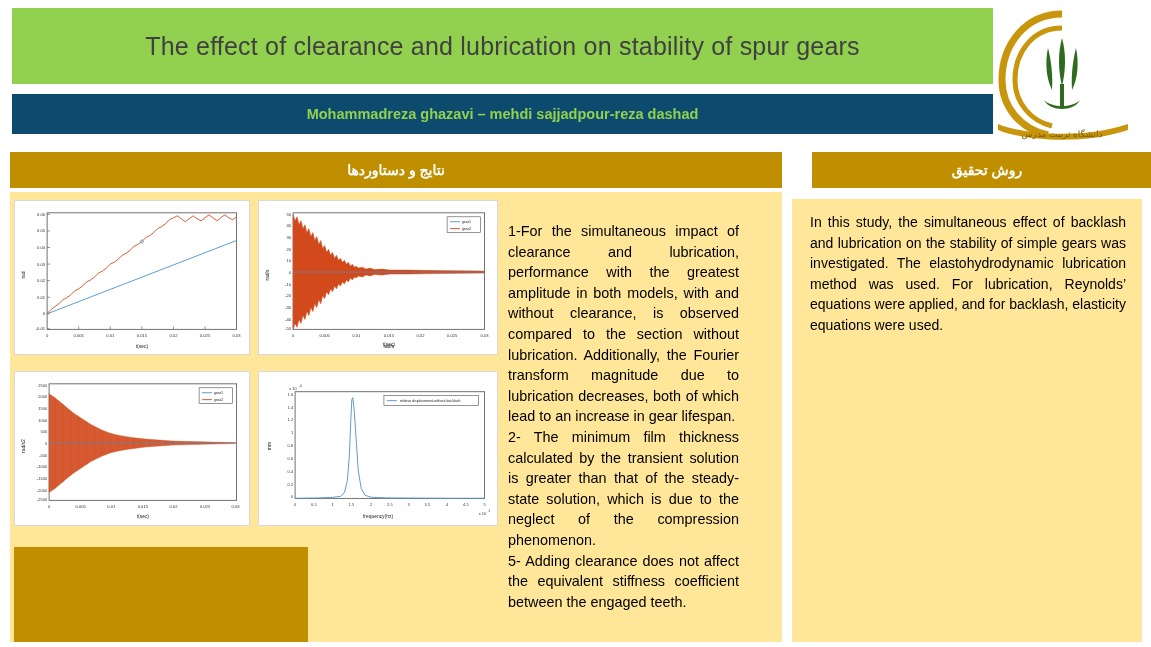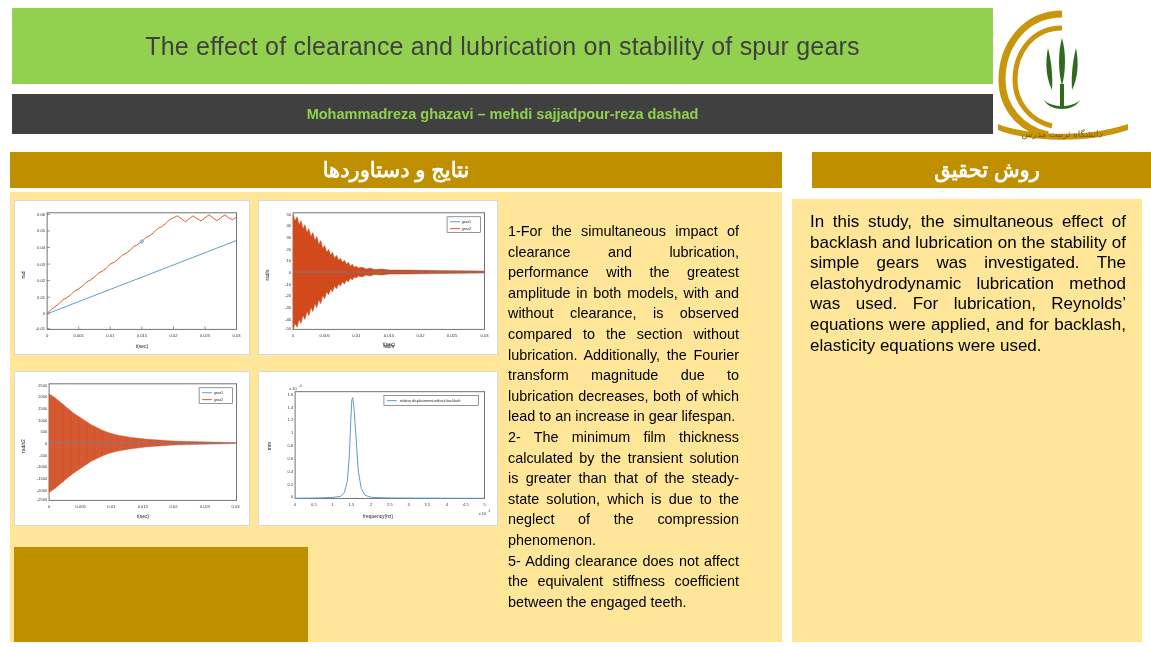--- a/index.html
+++ b/index.html
@@ -41,21 +41,21 @@
     font-weight: 400;
     letter-spacing: 0.2px;
     text-align: center;
   }
   .authors-bar {
     position: absolute;
     left: 12px;
     top: 94px;
     width: 981px;
     height: 40px;
-    background: #404040;
+    background: #0c4a6e;
     display: flex;
     align-items: center;
     justify-content: center;
   }
   .authors-bar .authors-text {
     font-size: 14.5px;
     color: #92d050;
     font-weight: bold;
   }
 
@@ -70,21 +70,21 @@
 
   
   .sec-head {
     position: absolute;
     background: #bf8f00;
     display: flex;
     align-items: center;
     justify-content: center;
     color: #ffffff;
     font-weight: bold;
-    font-size: 21px;
+    font-size: 14px;
     direction: rtl;
   }
   .sec-head.left {
     left: 10px;
     top: 152px;
     width: 772px;
     height: 36px;
   }
   .sec-head.right {
     left: 812px;
@@ -149,21 +149,21 @@
     text-align: justify;
     text-justify: inter-word;
   }
   .results-text p { margin: 0 15px 0 0; }
 
   .method-text {
     position: absolute;
     left: 810px;
     top: 212px;
     width: 316px;
-    font-size: 17px;
+    font-size: 14px;
     line-height: 20.6px;
     color: #000000;
     text-align: justify;
   }
   .method-text p { margin: 0; }
 </style>
 </head>
 <body>
 
 <div class="poster">

